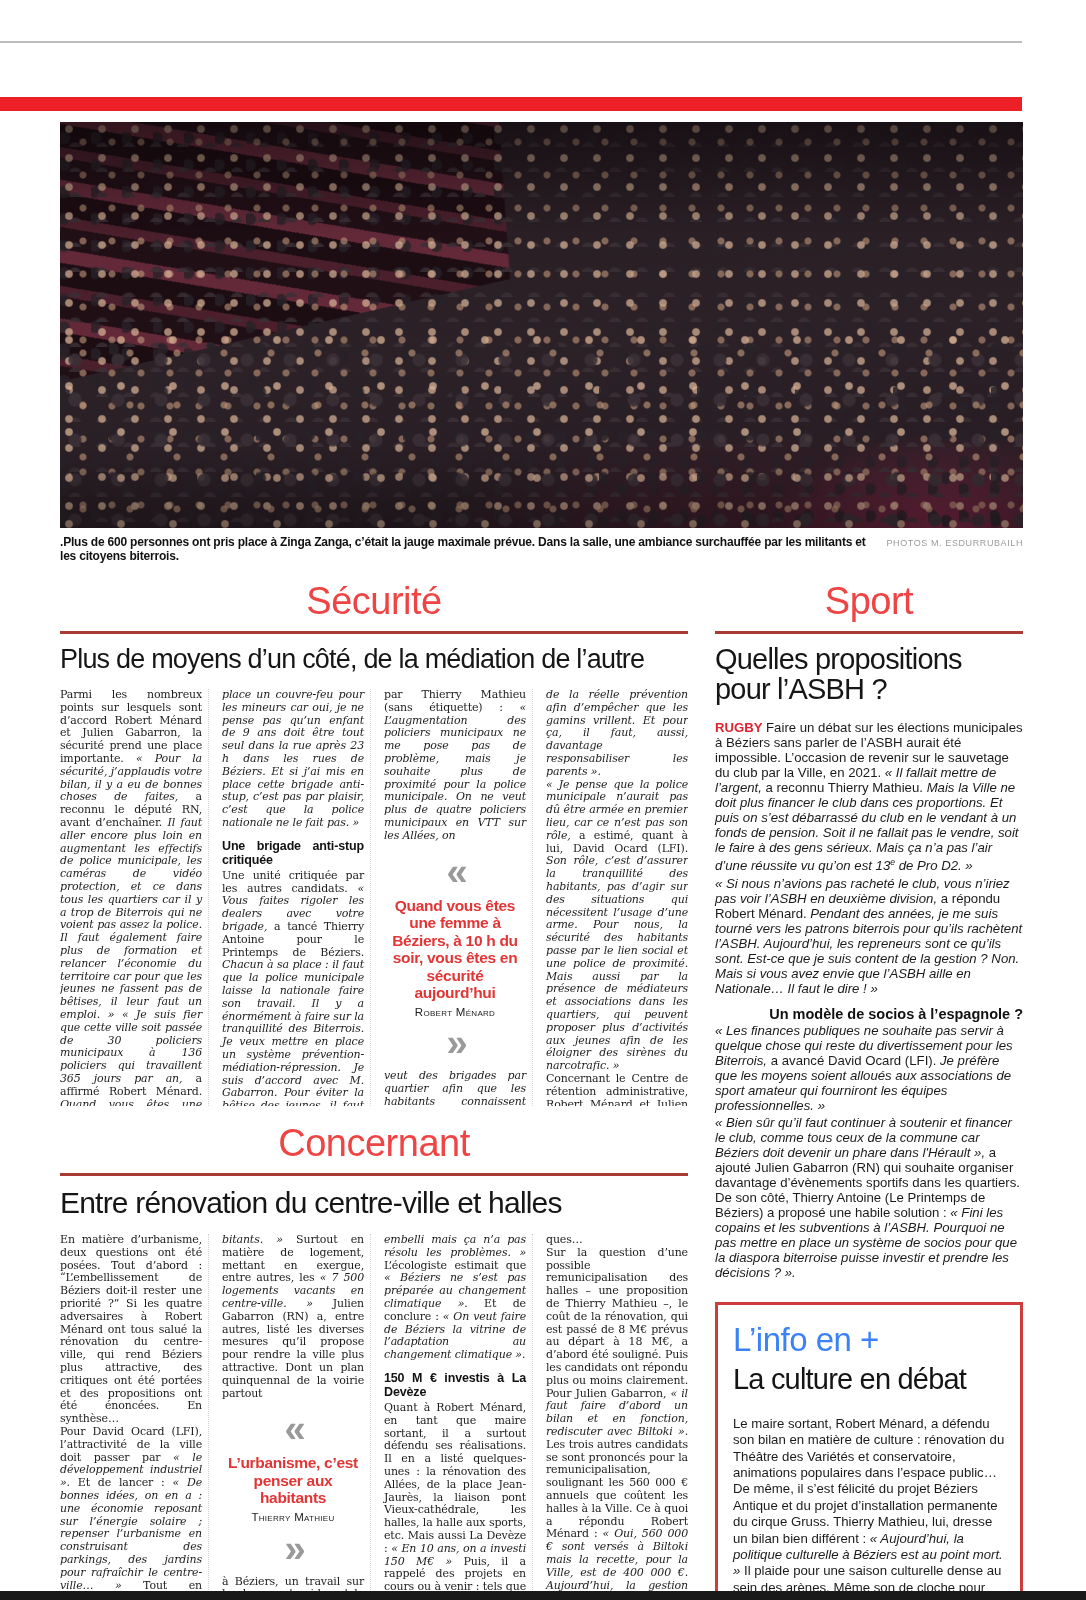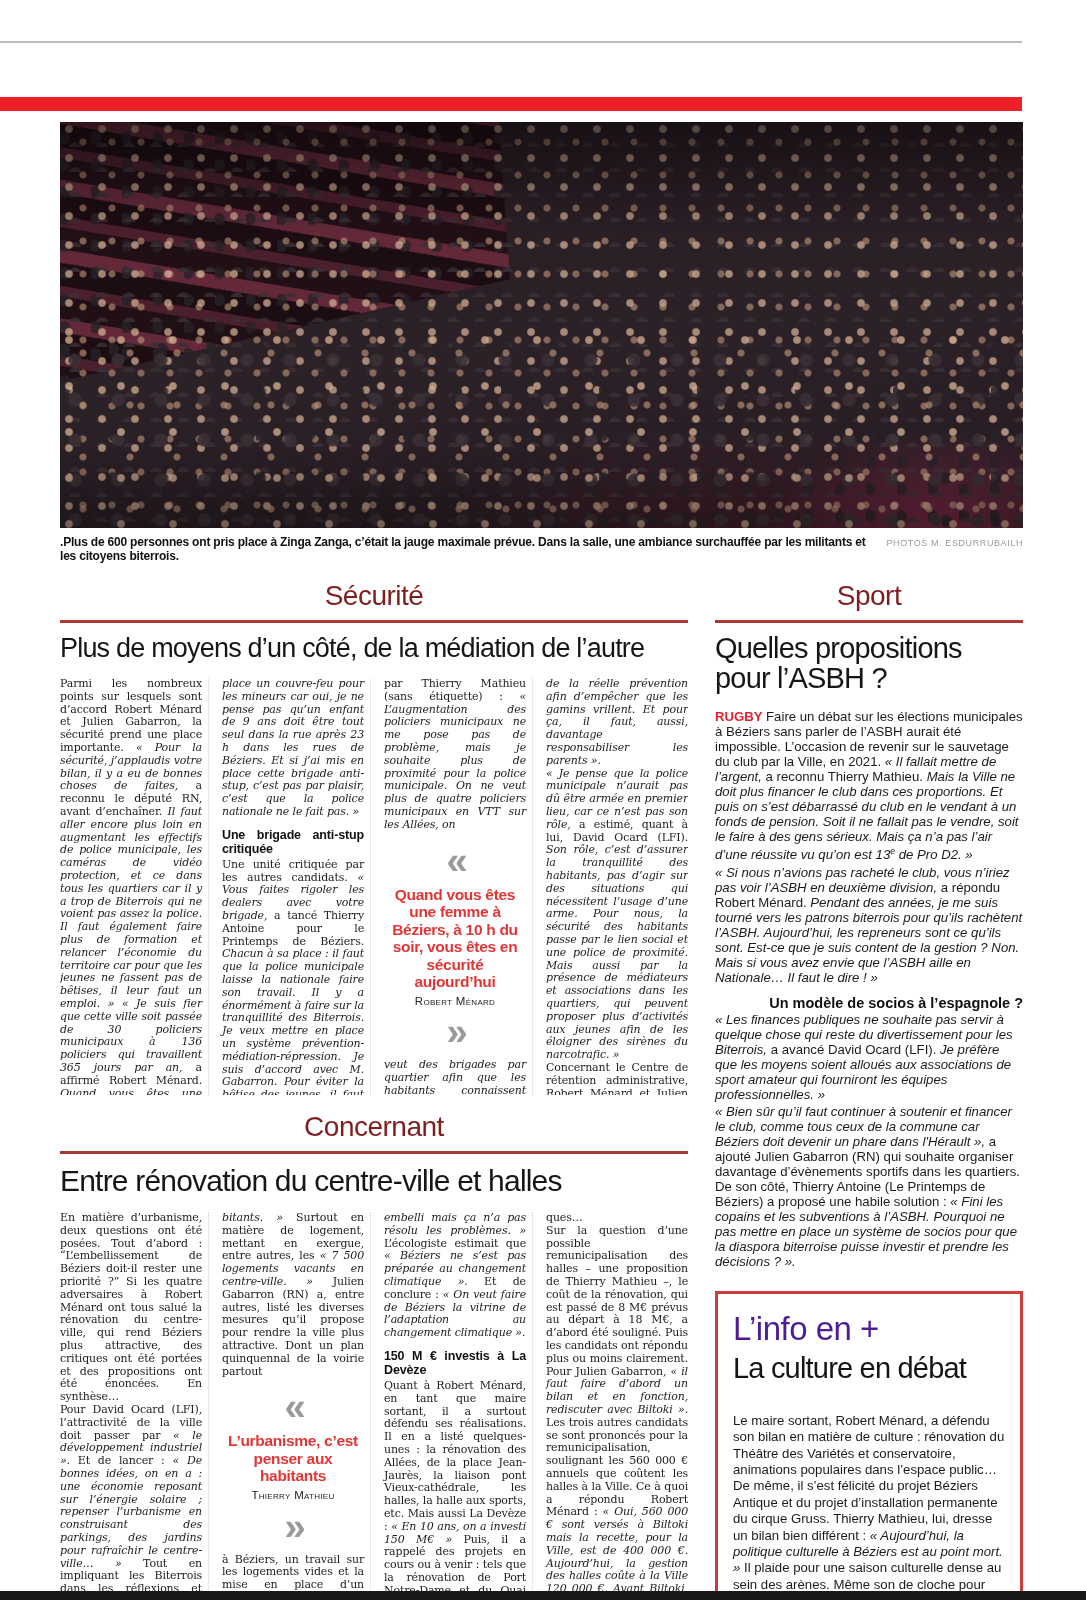--- a/index.html
+++ b/index.html
@@ -37,21 +37,21 @@
 
   .caption-row{display:flex;align-items:baseline;margin-top:7px;}
   .caption{flex:1;font-size:12px;font-weight:bold;letter-spacing:-.2px;color:#111;}
   .credit{font-size:9px;color:#9a9a9a;letter-spacing:.6px;white-space:nowrap;margin-left:3px;}
 
   
   .main{display:flex;gap:27px;margin-top:17px;}
   .left-col{width:628px;flex:none;}
   .right-col{width:308px;flex:none;}
 
-  .section-title{text-align:center;color:#7f1d1d;font-size:28px;font-weight:400;letter-spacing:-.5px;}
+  .section-title{text-align:center;color:#ef4444;font-size:38px;font-weight:400;letter-spacing:-.5px;}
   .section-rule{height:3px;background:var(--rule-red);margin:8px 0 10px;}
   .headline{font-size:27px;font-weight:500;color:#161616;letter-spacing:-.8px;white-space:nowrap;margin-bottom:14px;}
 
   
   .cols{display:flex;gap:13px;}
   .col{flex:1;font-family:"DejaVu Serif","Liberation Serif",serif;font-size:11px;line-height:12.8px;
        text-align:justify;color:#1c1c1c;letter-spacing:-.15px;border-right:1px dotted #d4d4d4;padding-right:6px;}
   .col:last-child{border-right:none;padding-right:0;}
   .cols.securite{height:417px;overflow:hidden;}
   .cols.urbanisme{height:436px;overflow:hidden;}
@@ -69,22 +69,22 @@
   .pq-text{color:#e23535;font-weight:bold;font-size:15.5px;line-height:17.5px;letter-spacing:-.3px;}
   .pq-author{font-variant:small-caps;font-weight:normal;font-size:11.5px;margin-top:4px;color:#222;letter-spacing:.3px;}
 
   
   .sport-headline{font-size:29px;font-weight:500;letter-spacing:-.8px;line-height:1.04;color:#161616;margin:10px 0 16px;}
   .sport-body p{font-size:13.2px;line-height:15px;margin-bottom:2px;}
   .sport-body h3{font-size:14.5px;margin:10px 0 1px;color:#111;text-align:right;}
 
   
   .infobox{border:3px solid #cf3c3c;padding:16px 15px 20px;margin-top:22px;}
-  .infobox .ib-title{color:#4c1d95;font-size:33px;font-weight:400;letter-spacing:-.5px;}
-  .infobox .ib-sub{font-size:29px;font-weight:500;letter-spacing:-.8px;margin:4px 0 28px;color:#141414;}
+  .infobox .ib-title{color:#3b82f6;font-size:33px;font-weight:400;letter-spacing:-.5px;}
+  .infobox .ib-sub{font-size:29px;font-weight:500;letter-spacing:-.8px;margin:4px 0 20px;color:#141414;}
   .infobox p{font-size:13.2px;line-height:16.4px;}
 </style>
 </head>
 <body>
 
 <div class="page">
   <div class="topline"></div>
   <div class="redbar"></div>
 
   <div class="content">

